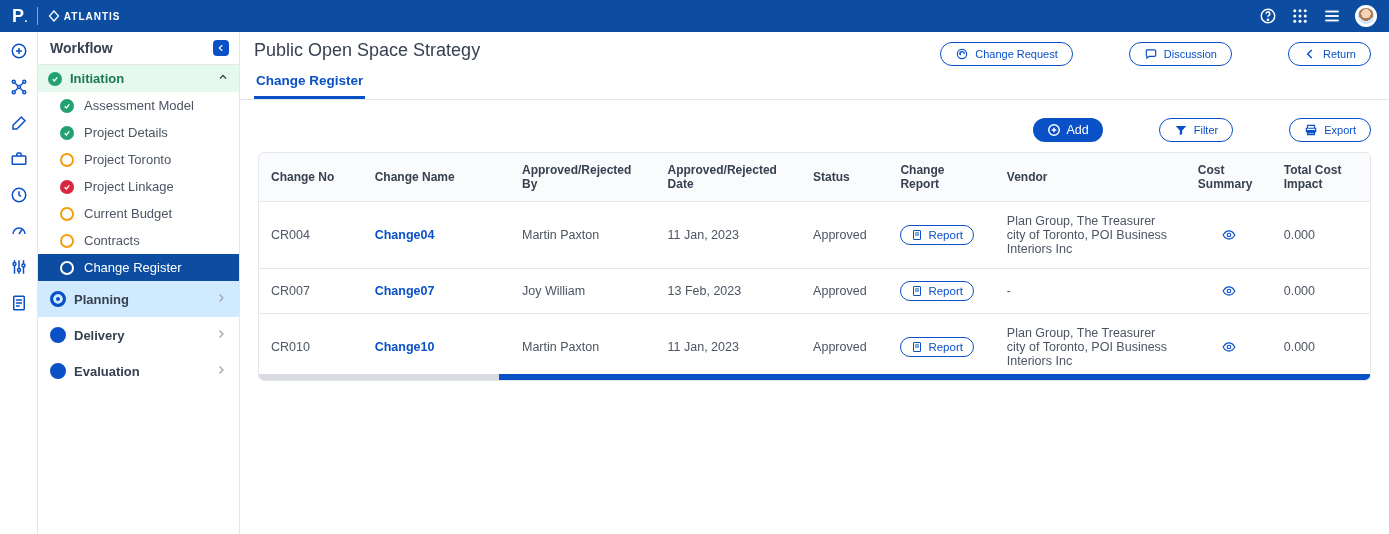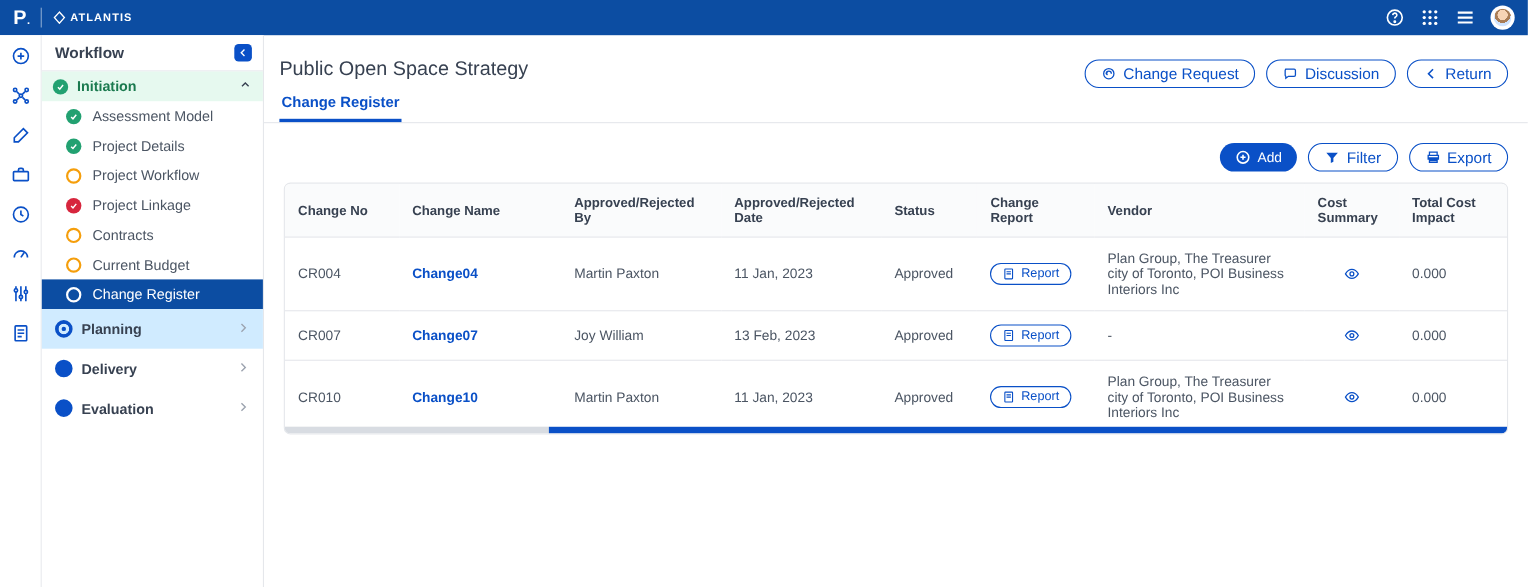--- a/index.html
+++ b/index.html
@@ -62,26 +62,26 @@
   .status-dot.red{background:var(--red);}
   .status-dot.check svg{width:8px;height:8px;}
   .phase-dot{ width:16px; height:16px; border-radius:50%; border:3px solid var(--brand-accent); background:#fff; flex-shrink:0; }
   .wf-phase { display:flex; align-items:center; gap:8px; padding:10px 12px; font-size:13px; color:#374151; font-weight:600; cursor:pointer; }
   .wf-phase .chev { margin-left:auto; color:#9ca3af;}
   .wf-phase.highlight{ background:var(--sidebar-highlight);}
   .wf-phase.highlight .phase-dot{ border-color:var(--brand-accent); background:var(--brand-accent); box-shadow:0 0 0 3px var(--sidebar-highlight) inset; }
 
   
   .main { flex:1; display:flex; flex-direction:column; overflow:hidden;}
-  .page-header { display:flex; align-items:flex-start; padding:20px 18px 0 14px; gap:16px; border-bottom:1px solid var(--border);}
+  .page-header { display:flex; align-items:flex-start; padding:8px 18px 0 14px; gap:16px; border-bottom:1px solid var(--border);}
   .page-header-left{flex:1;}
   .page-title{ font-size:18px; color:#374151; font-weight:500;}
   .breadcrumb{ font-size:11.5px; color:#6b7280; margin-top:1px;}
   .page-header-actions{ display:flex; gap:10px; align-items:center; padding-top:2px;}
-  .btn-outline{ display:flex; align-items:center; gap:6px; border:1.5px solid var(--brand-accent); color:var(--brand-accent); background:#fff; border-radius:18px; padding:4px 14px; font-size:14px; font-weight:500; cursor:pointer;}
+  .btn-outline{ display:flex; align-items:center; gap:6px; border:1.5px solid var(--brand-accent); color:var(--brand-accent); background:#fff; border-radius:18px; padding:4px 14px; font-size:11px; font-weight:500; cursor:pointer;margin-left:46px;}
   .btn-outline svg{width:14px; height:14px;}
   .btn-filled{ display:flex; align-items:center; gap:6px; background:var(--brand-accent); color:#fff; border:none; border-radius:18px; padding:5px 14px; font-size:12.5px; font-weight:500; cursor:pointer;}
   .btn-filled svg{width:14px;height:14px;}
 
   .tab-bar{ padding:0 14px; margin-top:6px;}
   .tab{ display:inline-block; padding:6px 2px 8px 2px; color:var(--brand-accent); font-weight:600; font-size:13.5px; border-bottom:3px solid var(--brand-accent);}
 
   .toolbar{ display:flex; justify-content:flex-end; gap:10px; padding:18px 18px 10px 18px;}
 
   .table-wrap{ margin:0 18px; border:1px solid var(--border); border-radius:6px; overflow:hidden; position:relative;}
@@ -251,37 +251,37 @@
       <div class="wf-subitem">
         <span class="status-dot green check">
             <svg viewBox="0 0 24 24" fill="none" stroke="#fff" stroke-width="4">
               <polyline points="5 13 10 18 19 7"></polyline>
             </svg>
           </span>
         <span>Project Details</span>
       </div>
       <div class="wf-subitem">
         <span class="status-dot orange"></span>
-        <span>Project Workflow</span>
+        <span>Project Toronto</span>
       </div>
       <div class="wf-subitem">
         <span class="status-dot red check">
             <svg viewBox="0 0 24 24" fill="none" stroke="#fff" stroke-width="4">
               <polyline points="5 13 10 18 19 7"></polyline>
             </svg>
           </span>
         <span>Project Linkage</span>
       </div>
       <div class="wf-subitem">
         <span class="status-dot orange"></span>
+        <span>Current Budget</span>
+      </div>
+      <div class="wf-subitem">
+        <span class="status-dot orange"></span>
         <span>Contracts</span>
-      </div>
-      <div class="wf-subitem">
-        <span class="status-dot orange"></span>
-        <span>Current Budget</span>
       </div>
       <div class="wf-subitem active">
         <span class="status-dot" style="border:2px solid #fff;"></span>
         <span>Change Register</span>
       </div>
     </div>
 
     <div class="wf-phase highlight">
       <span class="phase-dot"></span>
       <span>Planning</span>

